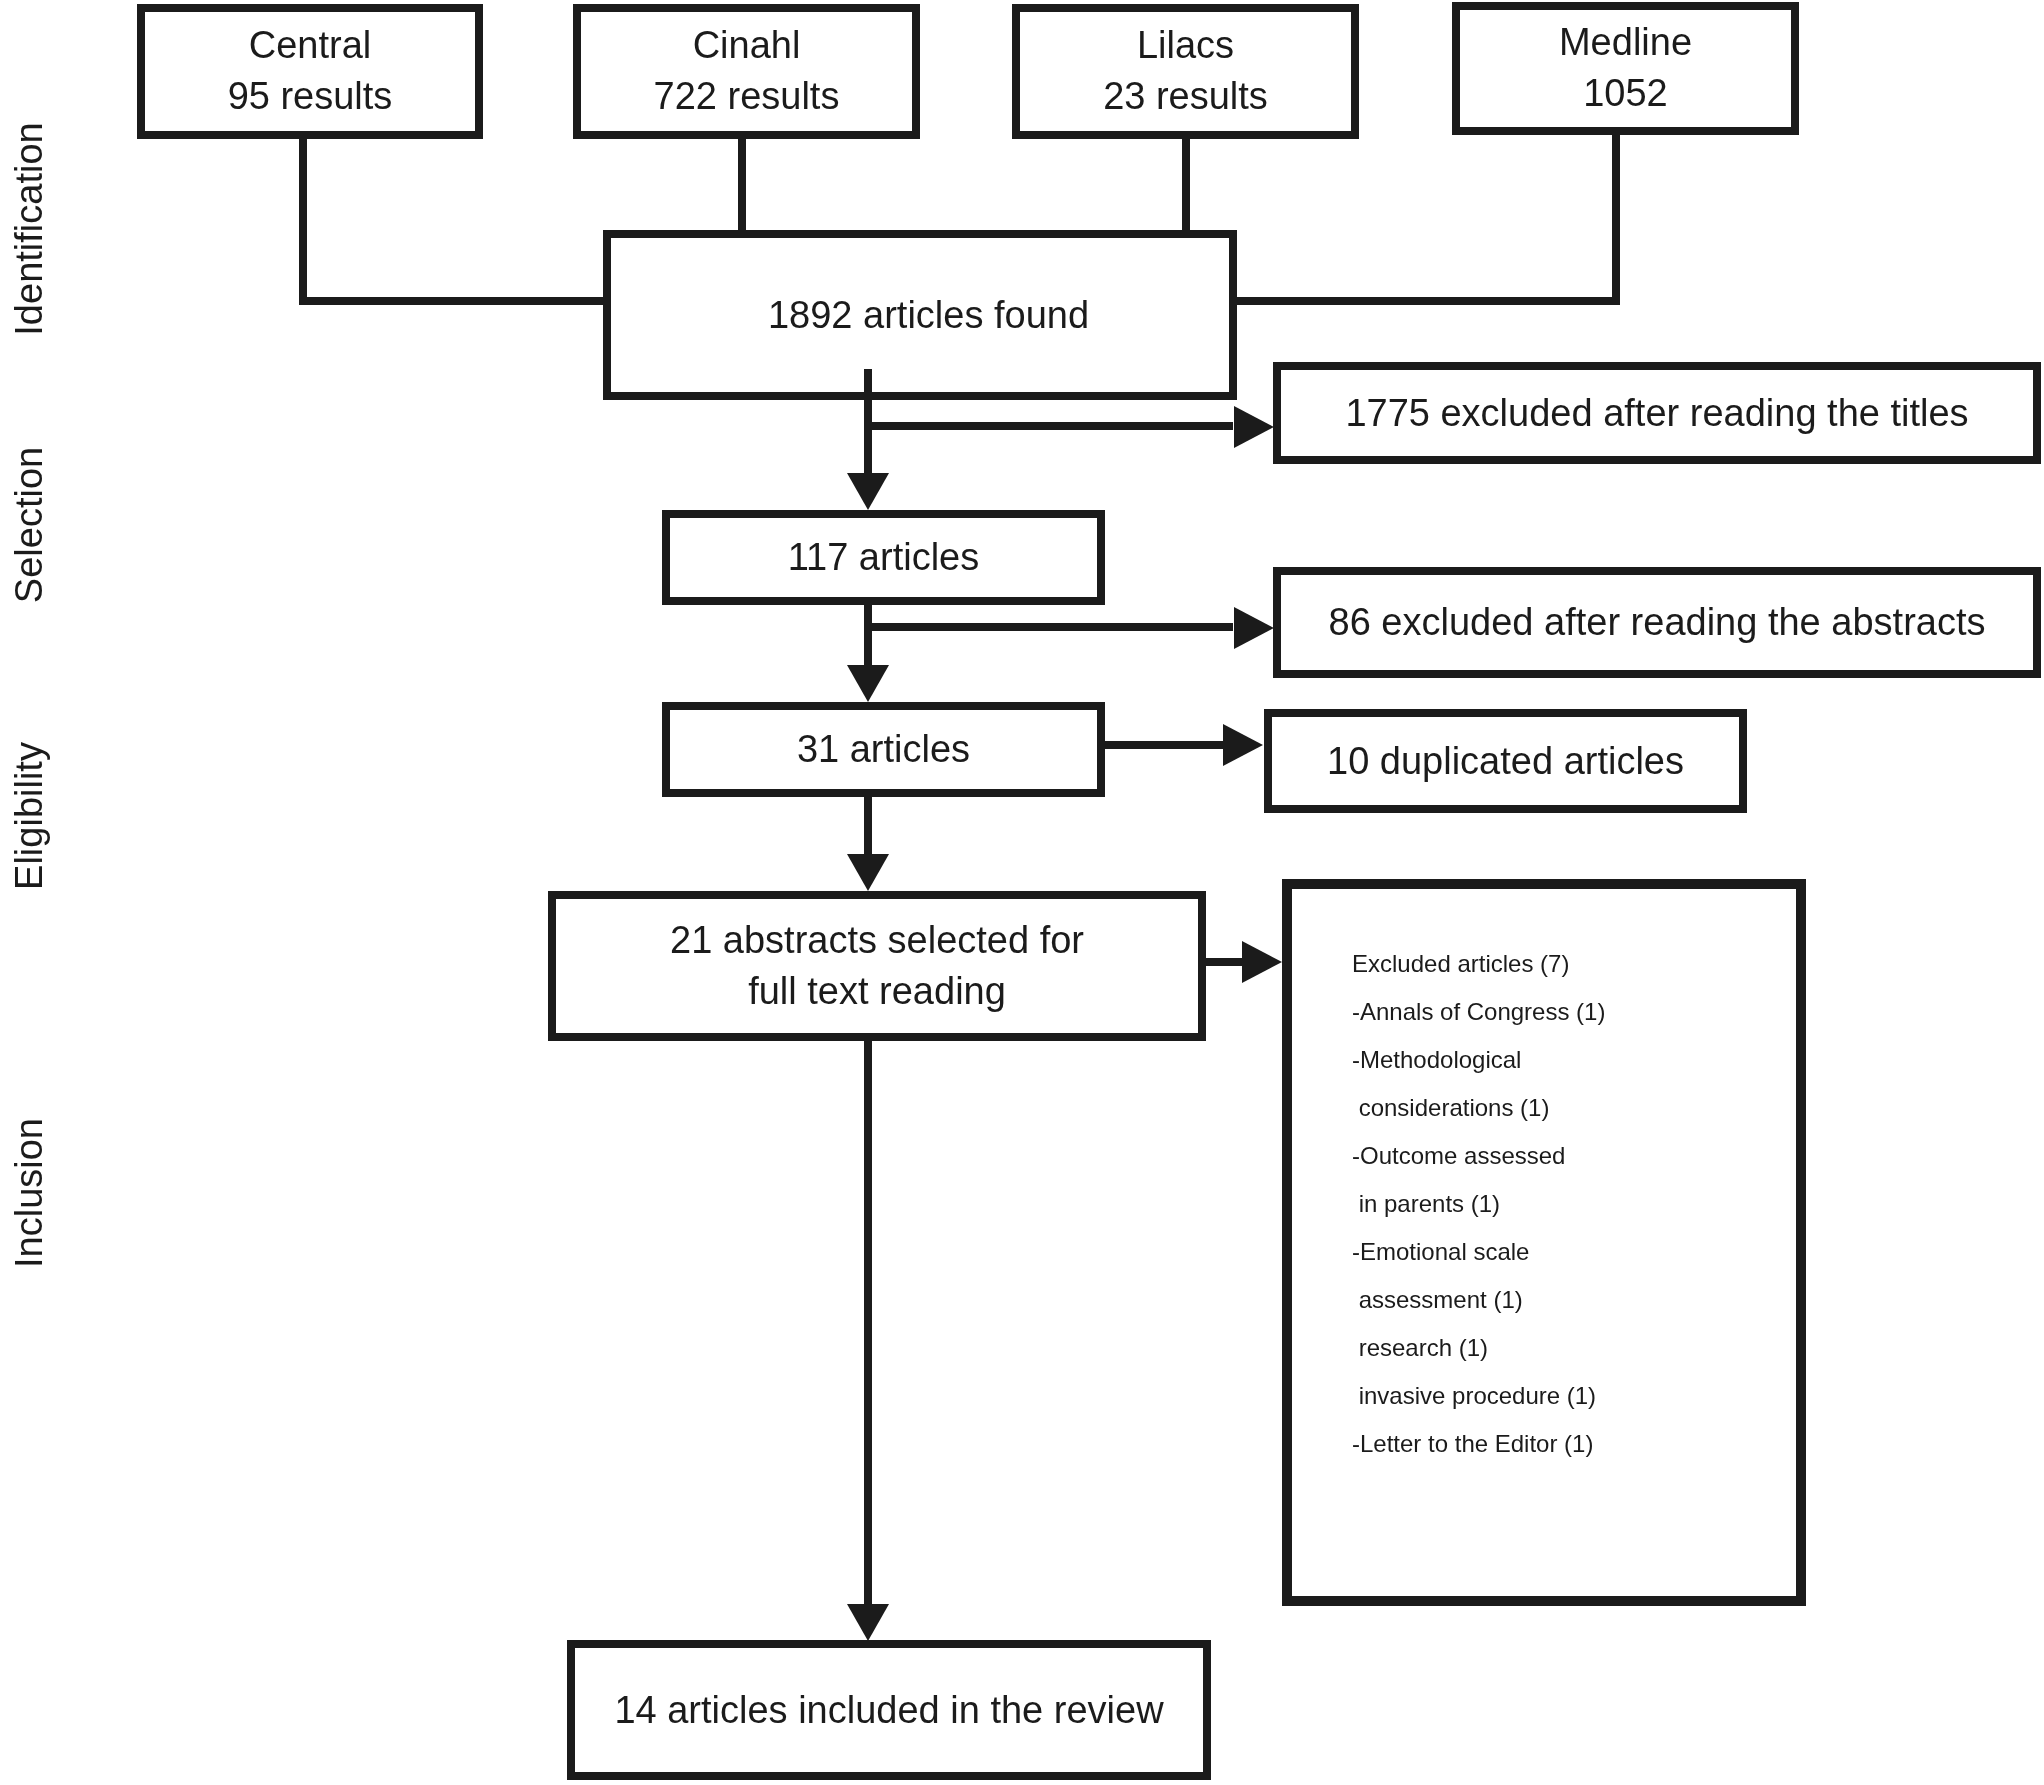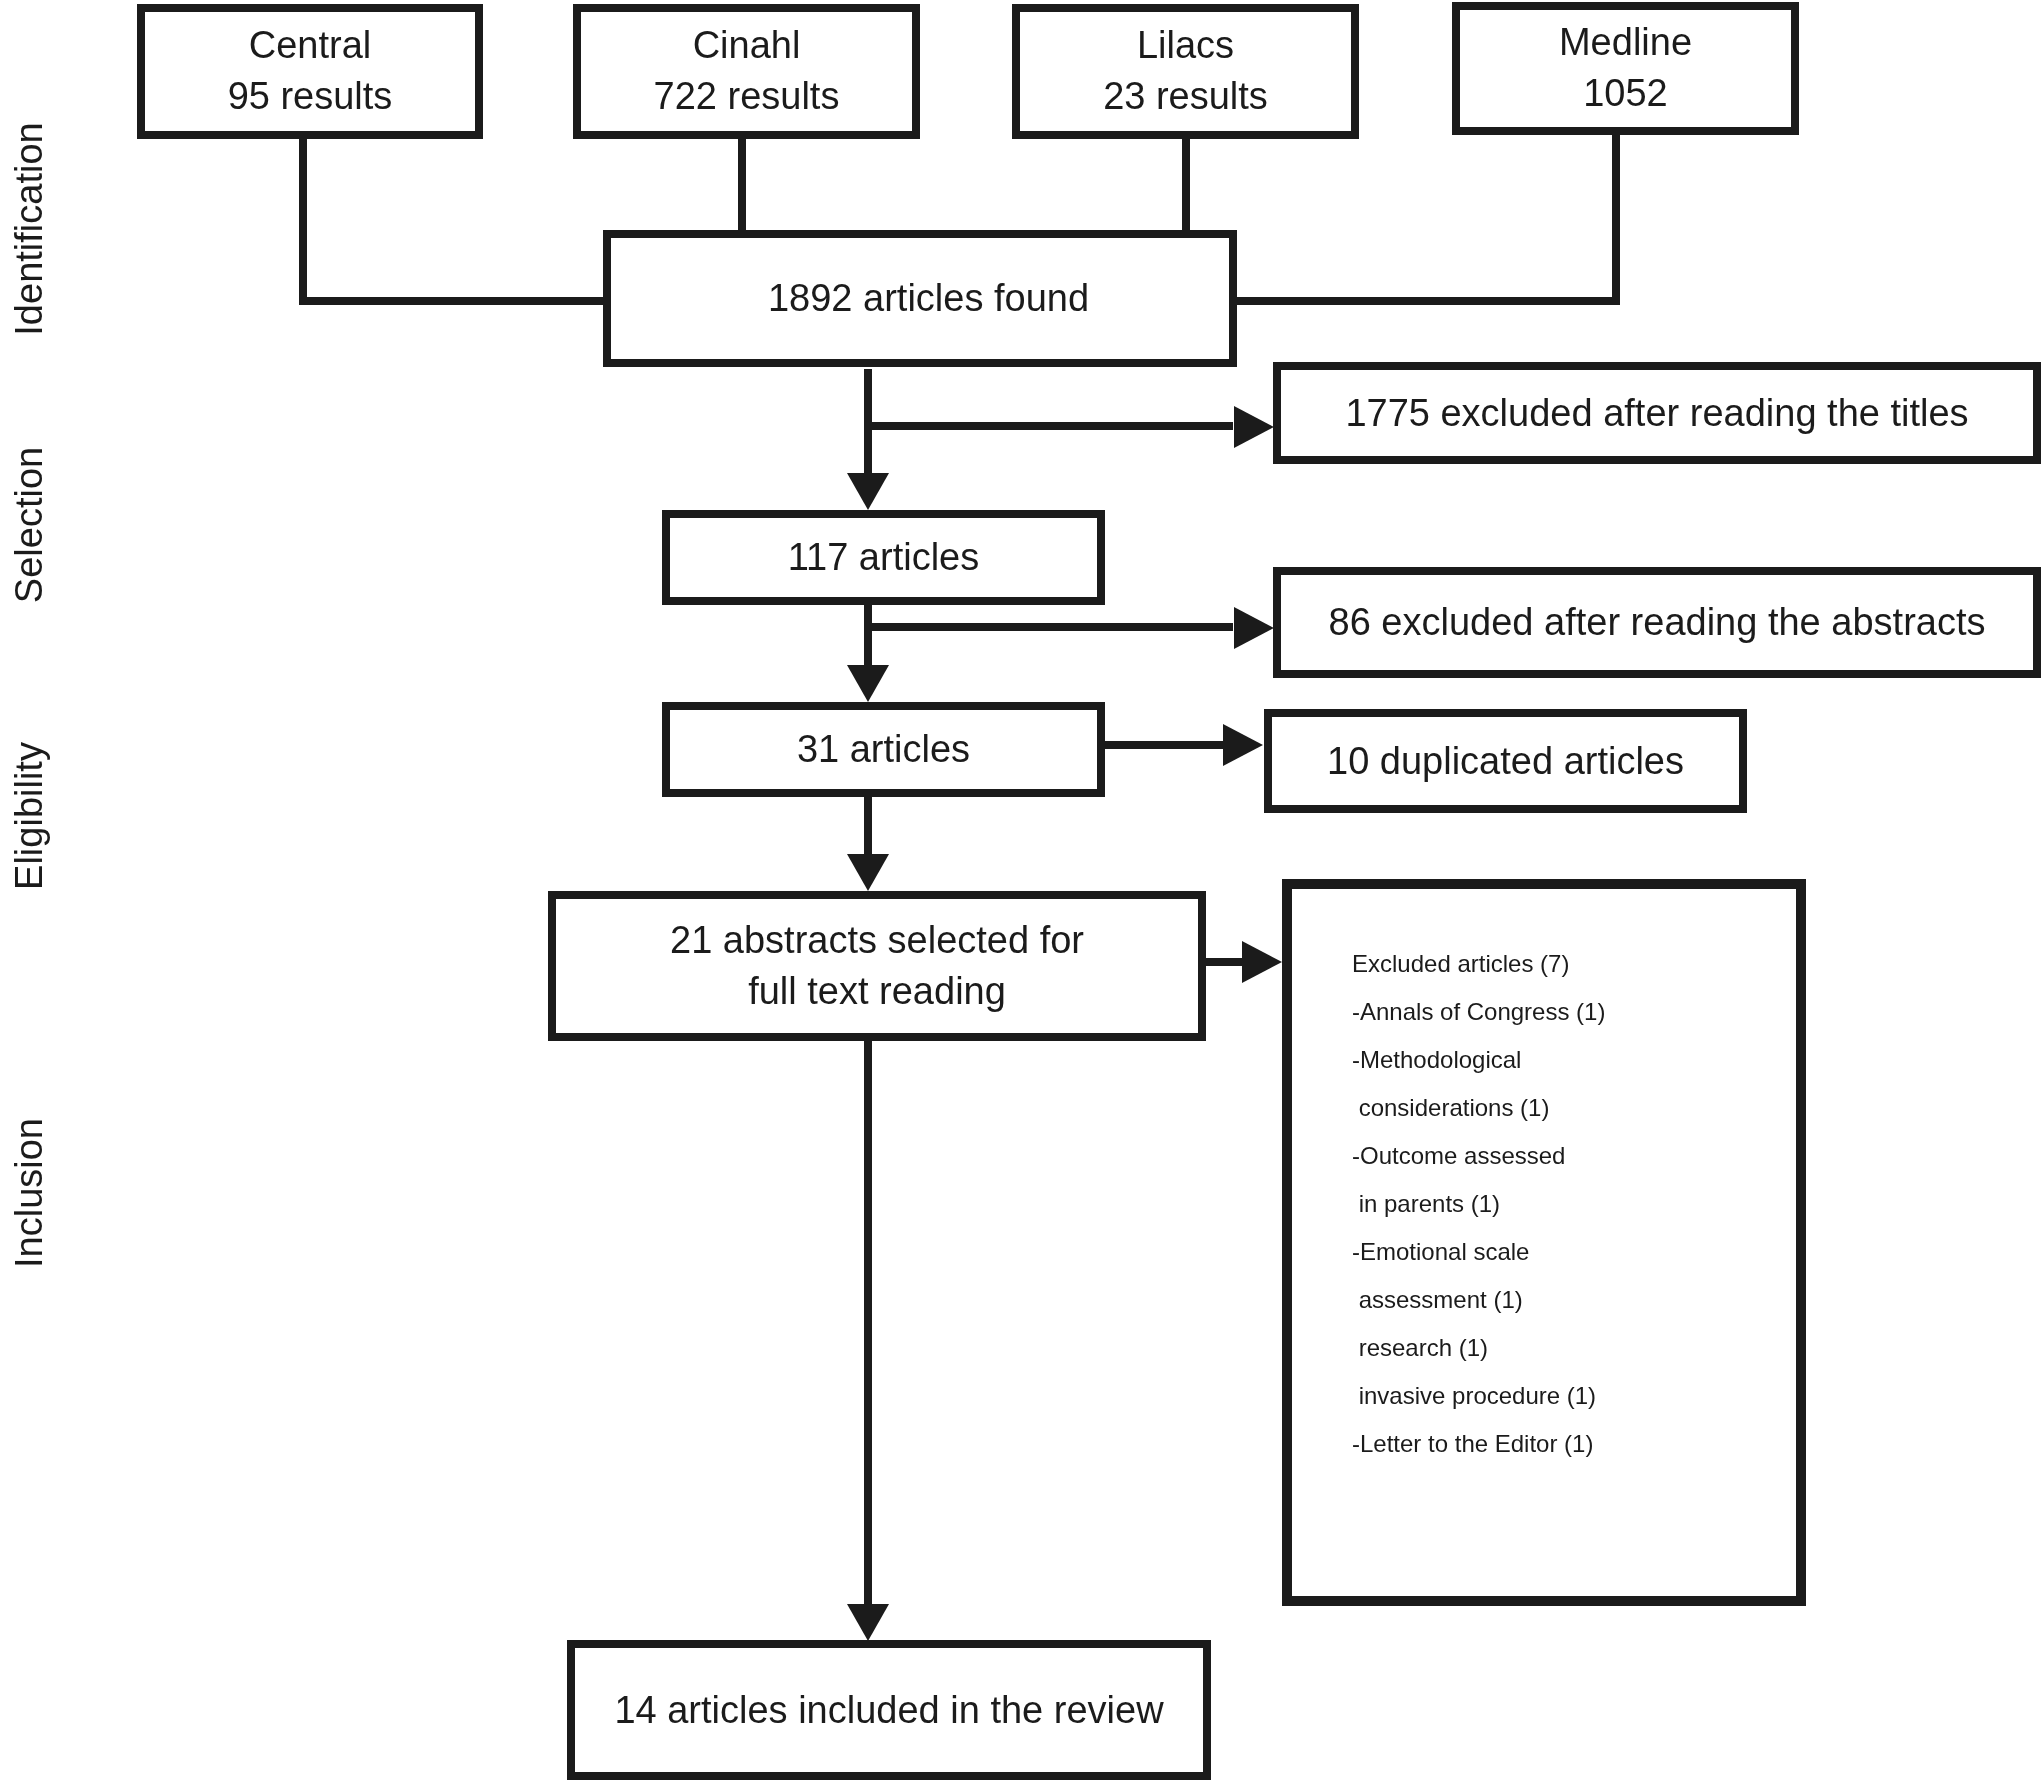--- a/index.html
+++ b/index.html
@@ -100,21 +100,21 @@
     <div>1052</div>
   </div>
 
   <div class="vline" style="left:299px; top:139px; width:8.2px; height:166px;"></div>
   <div class="hline" style="left:299px; top:297px; width:312px; height:8.2px;"></div>
   <div class="vline" style="left:738px; top:139px; width:8.2px; height:99px;"></div>
   <div class="vline" style="left:1182px; top:139px; width:8.2px; height:99px;"></div>
   <div class="vline" style="left:1612px; top:135px; width:8.2px; height:170px;"></div>
   <div class="hline" style="left:1237px; top:297px; width:383px; height:8.2px;"></div>
 
-  <div class="box" style="left:603px; top:230px; width:634px; height:137px;padding-left:17px;">
+  <div class="box" style="left:603px; top:230px; width:634px; height:170px;padding-left:17px;">
     <div>1892 articles found</div>
   </div>
 
   <div class="vline" style="left:864px; top:369px; width:8.2px; height:104px;"></div>
   <div class="arrow-down" style="left:847px; top:473px;"></div>
 
   <div class="hline" style="left:864px; top:422px; width:369px; height:8.2px;"></div>
   <div class="arrow-right" style="left:1234px; top:406px;"></div>
   <div class="box" style="left:1273px; top:362px; width:768px; height:102px;">
     <div>1775 excluded after reading the titles</div>

